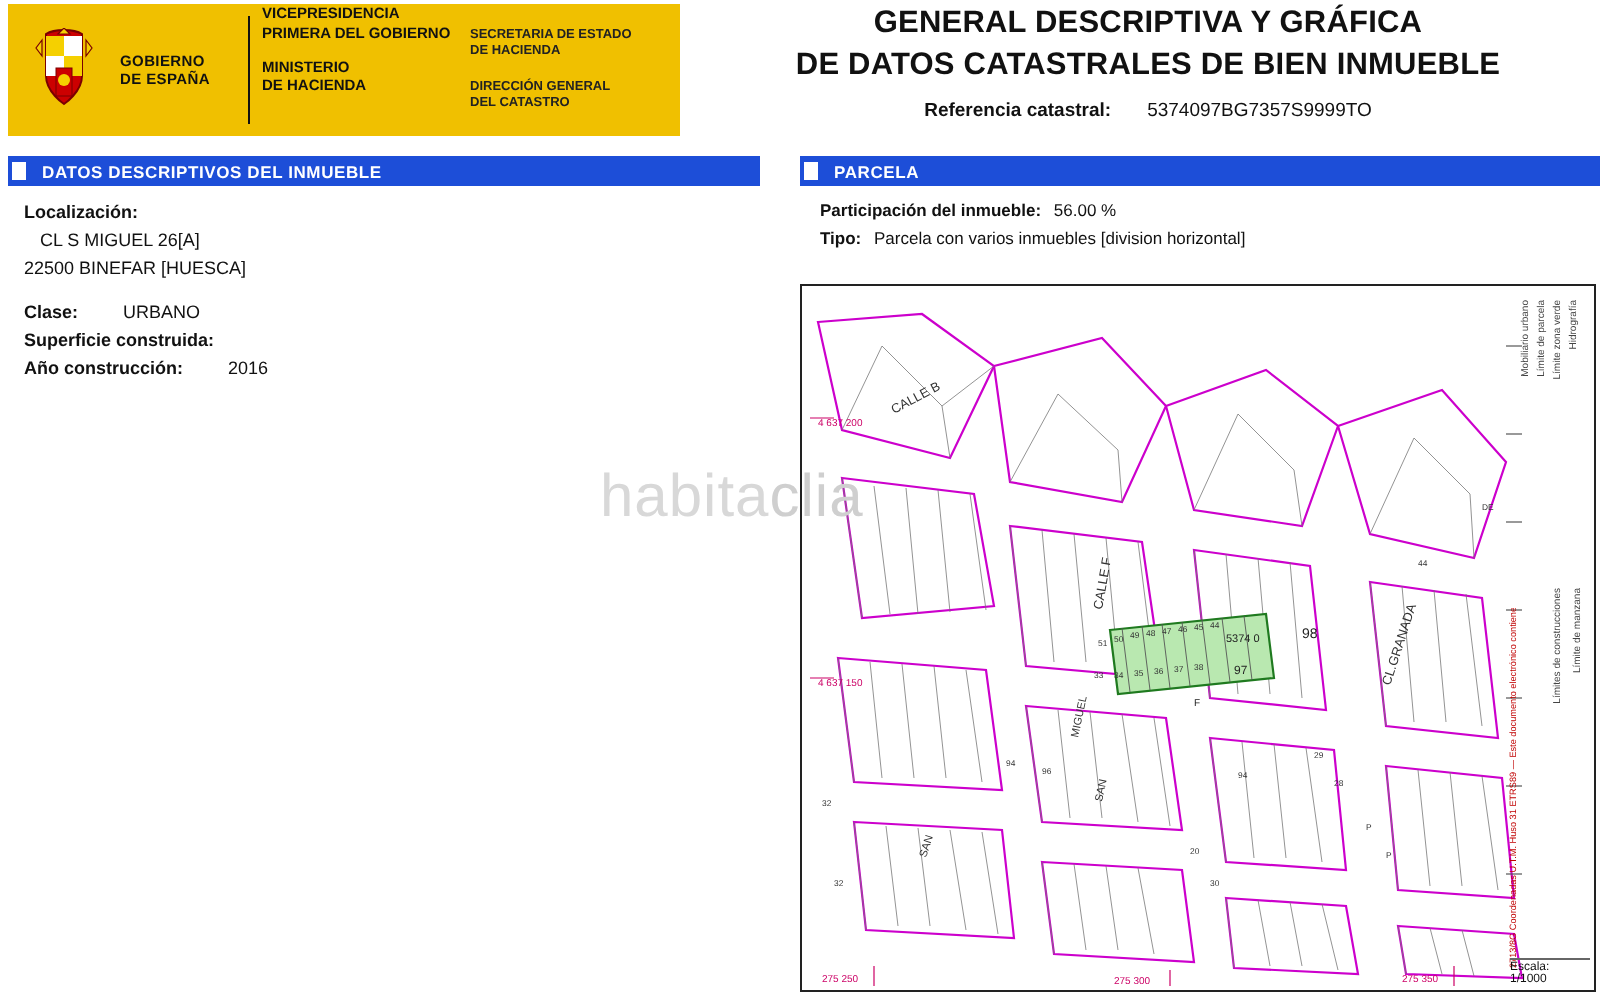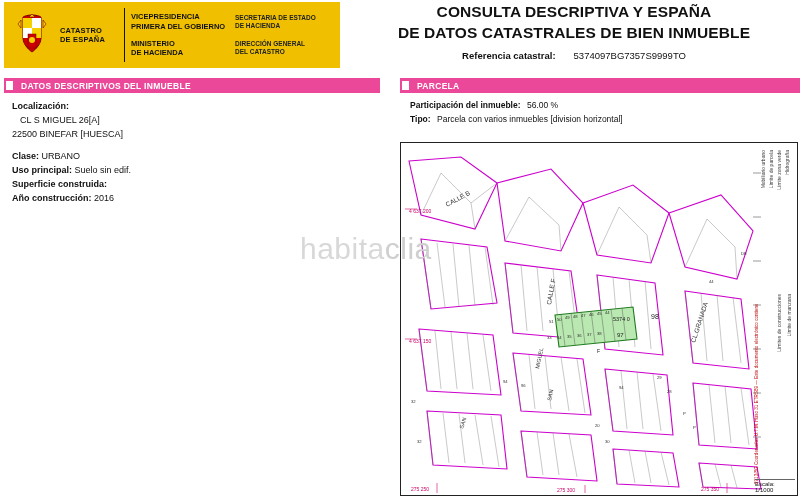--- a/index.html
+++ b/index.html
@@ -53,21 +53,20 @@
     margin: 6px 0;
   }
   .vice-col {
     width: 98px;
     padding-left: 6px;
     font-size: 7.5px;
     font-weight: bold;
     line-height: 1.3;
     display: flex;
     flex-direction: column;
-    justify-content: center;
     gap: 7px;
   }
   .sec-col {
     flex: 1;
     padding-left: 6px;
     font-size: 6.5px;
     font-weight: bold;
     line-height: 1.3;
     display: flex;
     flex-direction: column;
@@ -94,21 +93,21 @@
     justify-content: center;
     gap: 18px;
   }
   .refcat-label { font-weight: bold; }
   .refcat-value { font-weight: normal; }
 
   
   .bar {
     position: absolute;
     height: 15px;
-    background: #ec4899;
+    background: #1d4ed8;
     color: #fff;
     font-size: 8.5px;
     font-weight: bold;
     display: flex;
     align-items: center;
     padding-left: 8px;
     letter-spacing: .3px;
   }
   .bar .notch {
     position: absolute;
@@ -123,21 +122,21 @@
 
   
   .left-panel {
     position: absolute;
     left: 12px; top: 100px;
     width: 360px;
     font-size: 9px;
     line-height: 1.55;
   }
   .field-label { font-weight: bold; }
-  .field-val { font-weight: normal; }
+  .field-val { font-weight: normal; margin-left: 20px; }
   .indent { padding-left: 8px; }
   .gap { height: 8px; }
 
   
   .right-panel {
     position: absolute;
     left: 410px; top: 98px;
     width: 386px;
     font-size: 8.5px;
     line-height: 1.7;
@@ -215,40 +214,40 @@
         <rect x="7" y="14" width="9" height="10" fill="#fff"></rect>
         <rect x="16" y="14" width="9" height="10" fill="#f5d000"></rect>
         <rect x="12" y="20" width="8" height="14" fill="#c00" stroke="#7a0000" stroke-width=".5"></rect>
         <circle cx="16" cy="26" r="3" fill="#f5d000"></circle>
         <path d="M5 6 L2 10 L5 14 Z" fill="#f5d000" stroke="#7a0000" stroke-width=".6"></path>
         <path d="M27 6 L30 10 L27 14 Z" fill="#f5d000" stroke="#7a0000" stroke-width=".6"></path>
         <path d="M16 0 L13 3 L19 3 Z" fill="#f5d000" stroke="#7a0000" stroke-width=".6"></path>
       </svg>
     </div>
     <div class="gob-text">
-      <div>CATASTRO</div>
+      <div>GOBIERNO</div>
       <div>DE ESPAÑA</div>
     </div>
     <div class="divider-v"></div>
     <div class="vice-col">
       <div style="white-space:pre-line">VICEPRESIDENCIA
 PRIMERA DEL GOBIERNO</div>
       <div style="white-space:pre-line">MINISTERIO
 DE HACIENDA</div>
     </div>
     <div class="sec-col">
       <div style="white-space:pre-line">SECRETARIA DE ESTADO
 DE HACIENDA</div>
       <div style="white-space:pre-line">DIRECCIÓN GENERAL
 DEL CATASTRO</div>
     </div>
   </div>
 
   <div class="title-block">
-    <div class="title-line">CONSULTA DESCRIPTIVA Y ESPAÑA</div>
+    <div class="title-line">GENERAL DESCRIPTIVA Y GRÁFICA</div>
     <div class="title-line">DE DATOS CATASTRALES DE BIEN INMUEBLE</div>
     <div class="refcat-row">
       <span class="refcat-label">Referencia catastral:</span>
       <span class="refcat-value">5374097BG7357S9999TO</span>
     </div>
   </div>
 </div>
 
 <div class="bar" id="bar-left">
   <span class="notch"></span>
@@ -260,24 +259,20 @@
 </div>
 
 <div class="left-panel">
   <div class="field-label">Localización:</div>
   <div class="indent">CL S MIGUEL 26[A]</div>
   <div>22500 BINEFAR [HUESCA]</div>
   <div class="gap"></div>
   <div>
     <span class="field-label">Clase:</span>
     <span class="field-val">URBANO</span>
-  </div>
-  <div>
-    <span class="field-label">Uso principal:</span>
-    <span class="field-val">Suelo sin edif.</span>
   </div>
   <div>
     <span class="field-label">Superficie construida:</span>
     <span class="field-val"></span>
   </div>
   <div>
     <span class="field-label">Año construcción:</span>
     <span class="field-val">2016</span>
   </div>
 </div>

